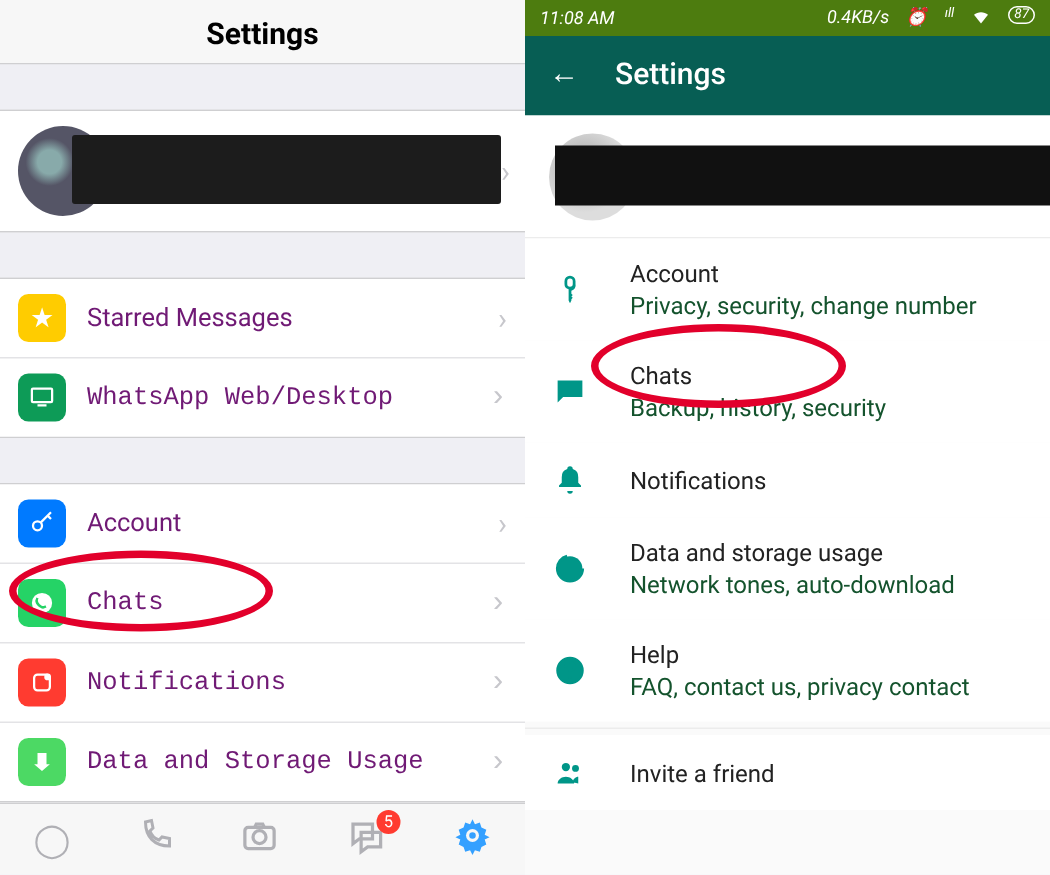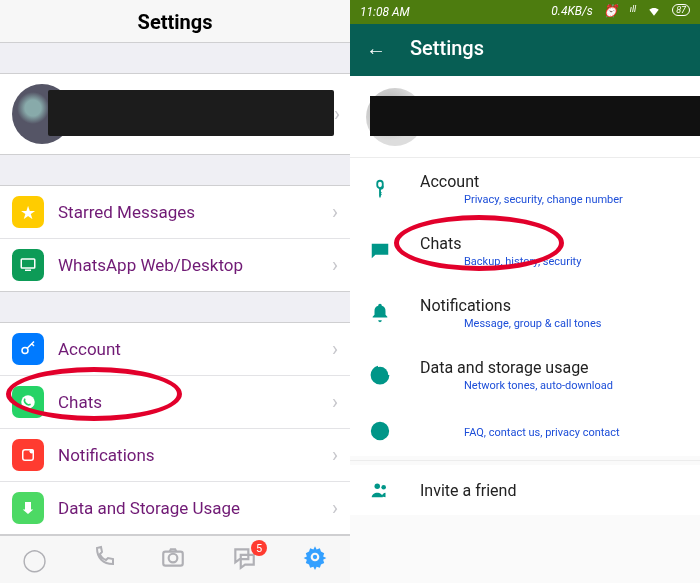--- a/index.html
+++ b/index.html
@@ -66,21 +66,21 @@
     border-top: 1px solid #cfcfd1;
     border-bottom: 1px solid #cfcfd1;
   }
   .ios-row {
     display: flex;
     align-items: center;
     padding: 10px 12px;
     position: relative;
     background: #fff;
   }
-  .ios-row + .ios-row { border-top: 1px solid #e3e3e6; }
+  .ios-row + .ios-row { border-top: 1px solid #e3e3e6; font-family: Liberation Mono, monospace; }
   .icon-sq {
     width: 32px; height: 32px;
     border-radius: 7px;
     display: flex;
     align-items: center;
     justify-content: center;
     color: #fff;
     margin-right: 14px;
     flex-shrink: 0;
     font-size: 18px;
@@ -196,21 +196,21 @@
   .and-icon {
     width: 24px;
     color: #009688;
     display: flex;
     align-items: center;
     justify-content: center;
     flex-shrink: 0;
   }
   .and-icon svg { width: 22px; height: 22px; fill: #009688; }
   .and-text .tl { font-size: 16px; color: #222; }
-  .and-text .st { font-size: 11px; color: #1d4ed8; margin-top: 2px; margin-left: 44px; }
+  .and-text .st { font-size: 16px; color: #14532d; margin-top: 2px; }
   .and-sep { height: 1px; background: #ececec; margin: 4px 0; }
 </style>
 </head>
 <body>
 
 <div class="left">
   <div class="ios-title">Settings</div>
   <div class="ios-sep"></div>
   <div class="ios-gap"></div>
 
@@ -368,21 +368,20 @@
     </div>
 
     <div class="and-row">
       <span class="and-icon">
         <svg viewBox="0 0 24 24">
             <path d="M12 2a2 2 0 0 0-2 2 6 6 0 0 0-4 6v4l-2 2v1h16v-1l-2-2v-4a6 6 0 0 0-4-6 2 2 0 0 0-2-2zm-2 18a2 2 0 0 0 4 0z"></path>
           </svg>
       </span>
       <div class="and-text">
         <div class="tl">Notifications</div>
-        <div class="st">Message, group &amp; call tones</div>
       </div>
     </div>
 
     <div class="and-row">
       <span class="and-icon">
         <svg viewBox="0 0 24 24" fill="none" stroke="#009688" stroke-width="2.5">
             <circle cx="12" cy="12" r="9" stroke-dasharray="40 20"></circle>
           </svg>
       </span>
       <div class="and-text">
@@ -393,20 +392,21 @@
 
     <div class="and-row">
       <span class="and-icon">
         <svg viewBox="0 0 24 24" fill="none" stroke="#009688" stroke-width="2">
             <circle cx="12" cy="12" r="9"></circle>
             <path d="M9 9a3 3 0 1 1 4 3c-1 .5-1 1-1 2" stroke-linecap="round"></path>
             <circle cx="12" cy="17" r="1" fill="#009688" stroke="none"></circle>
           </svg>
       </span>
       <div class="and-text">
+        <div class="tl">Help</div>
         <div class="st">FAQ, contact us, privacy contact</div>
       </div>
     </div>
 
     <div class="and-sep"></div>
 
     <div class="and-row">
       <span class="and-icon">
         <svg viewBox="0 0 24 24">
             <circle cx="9" cy="8" r="3"></circle>

